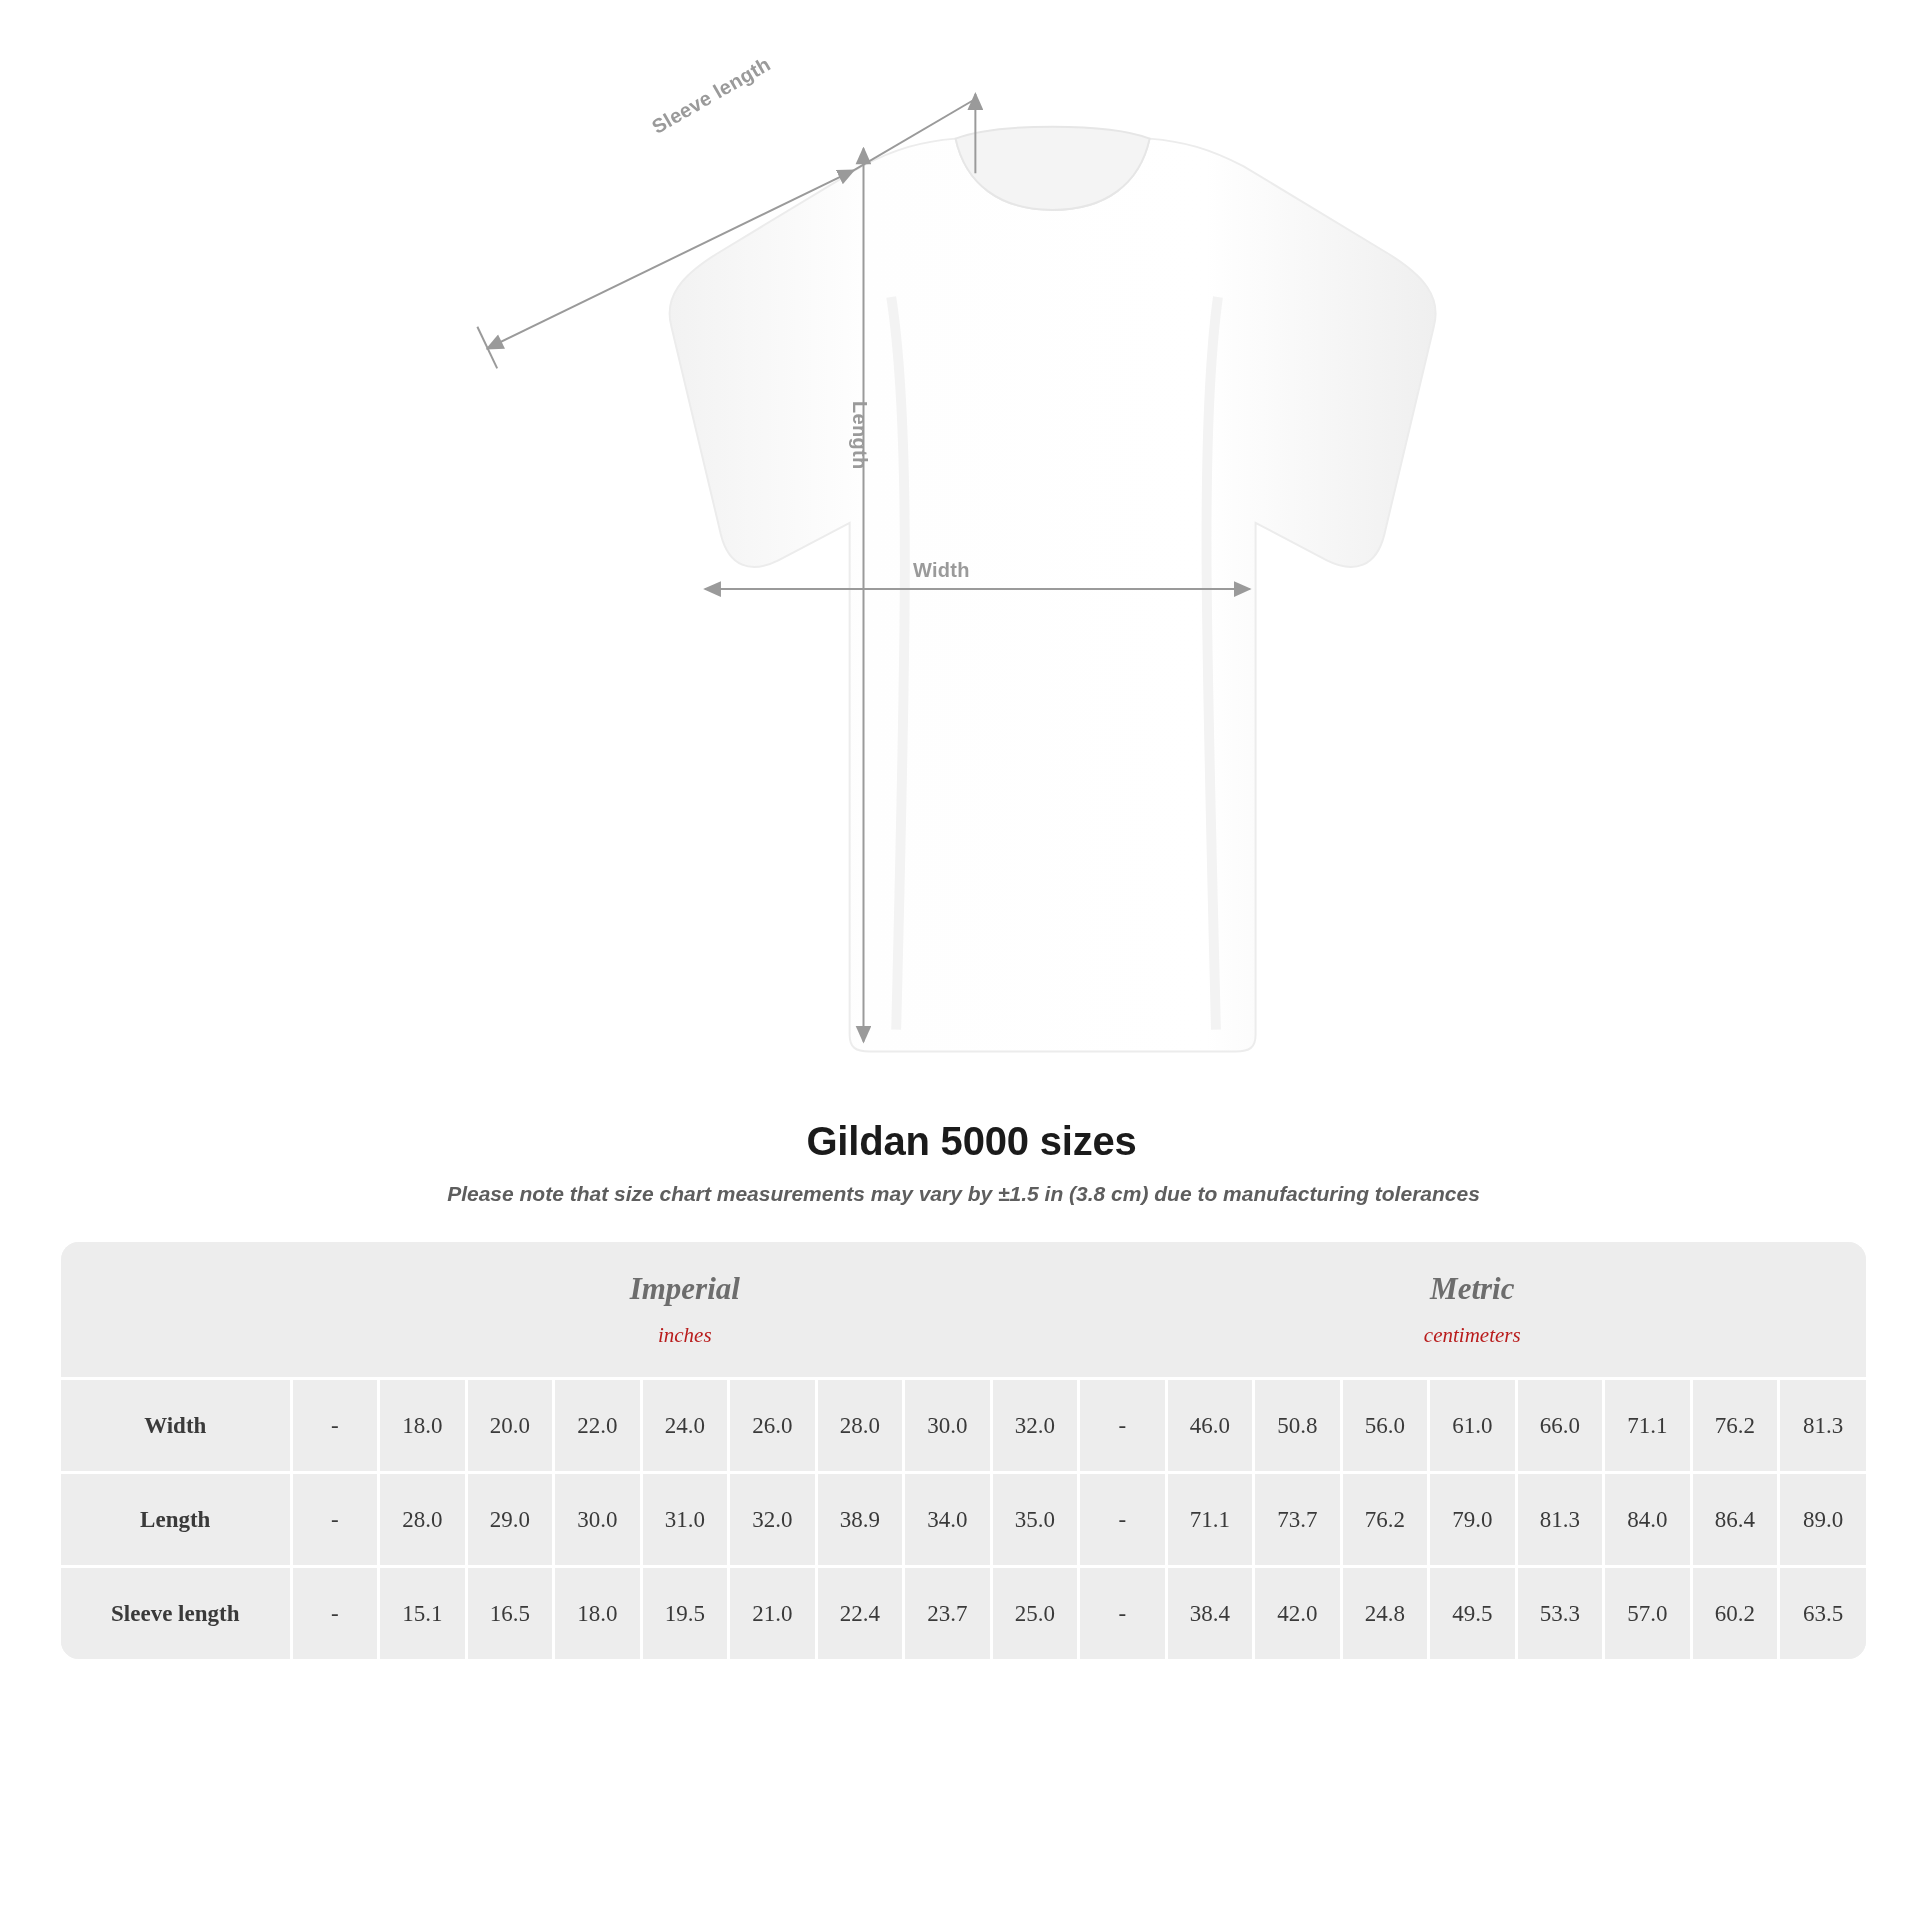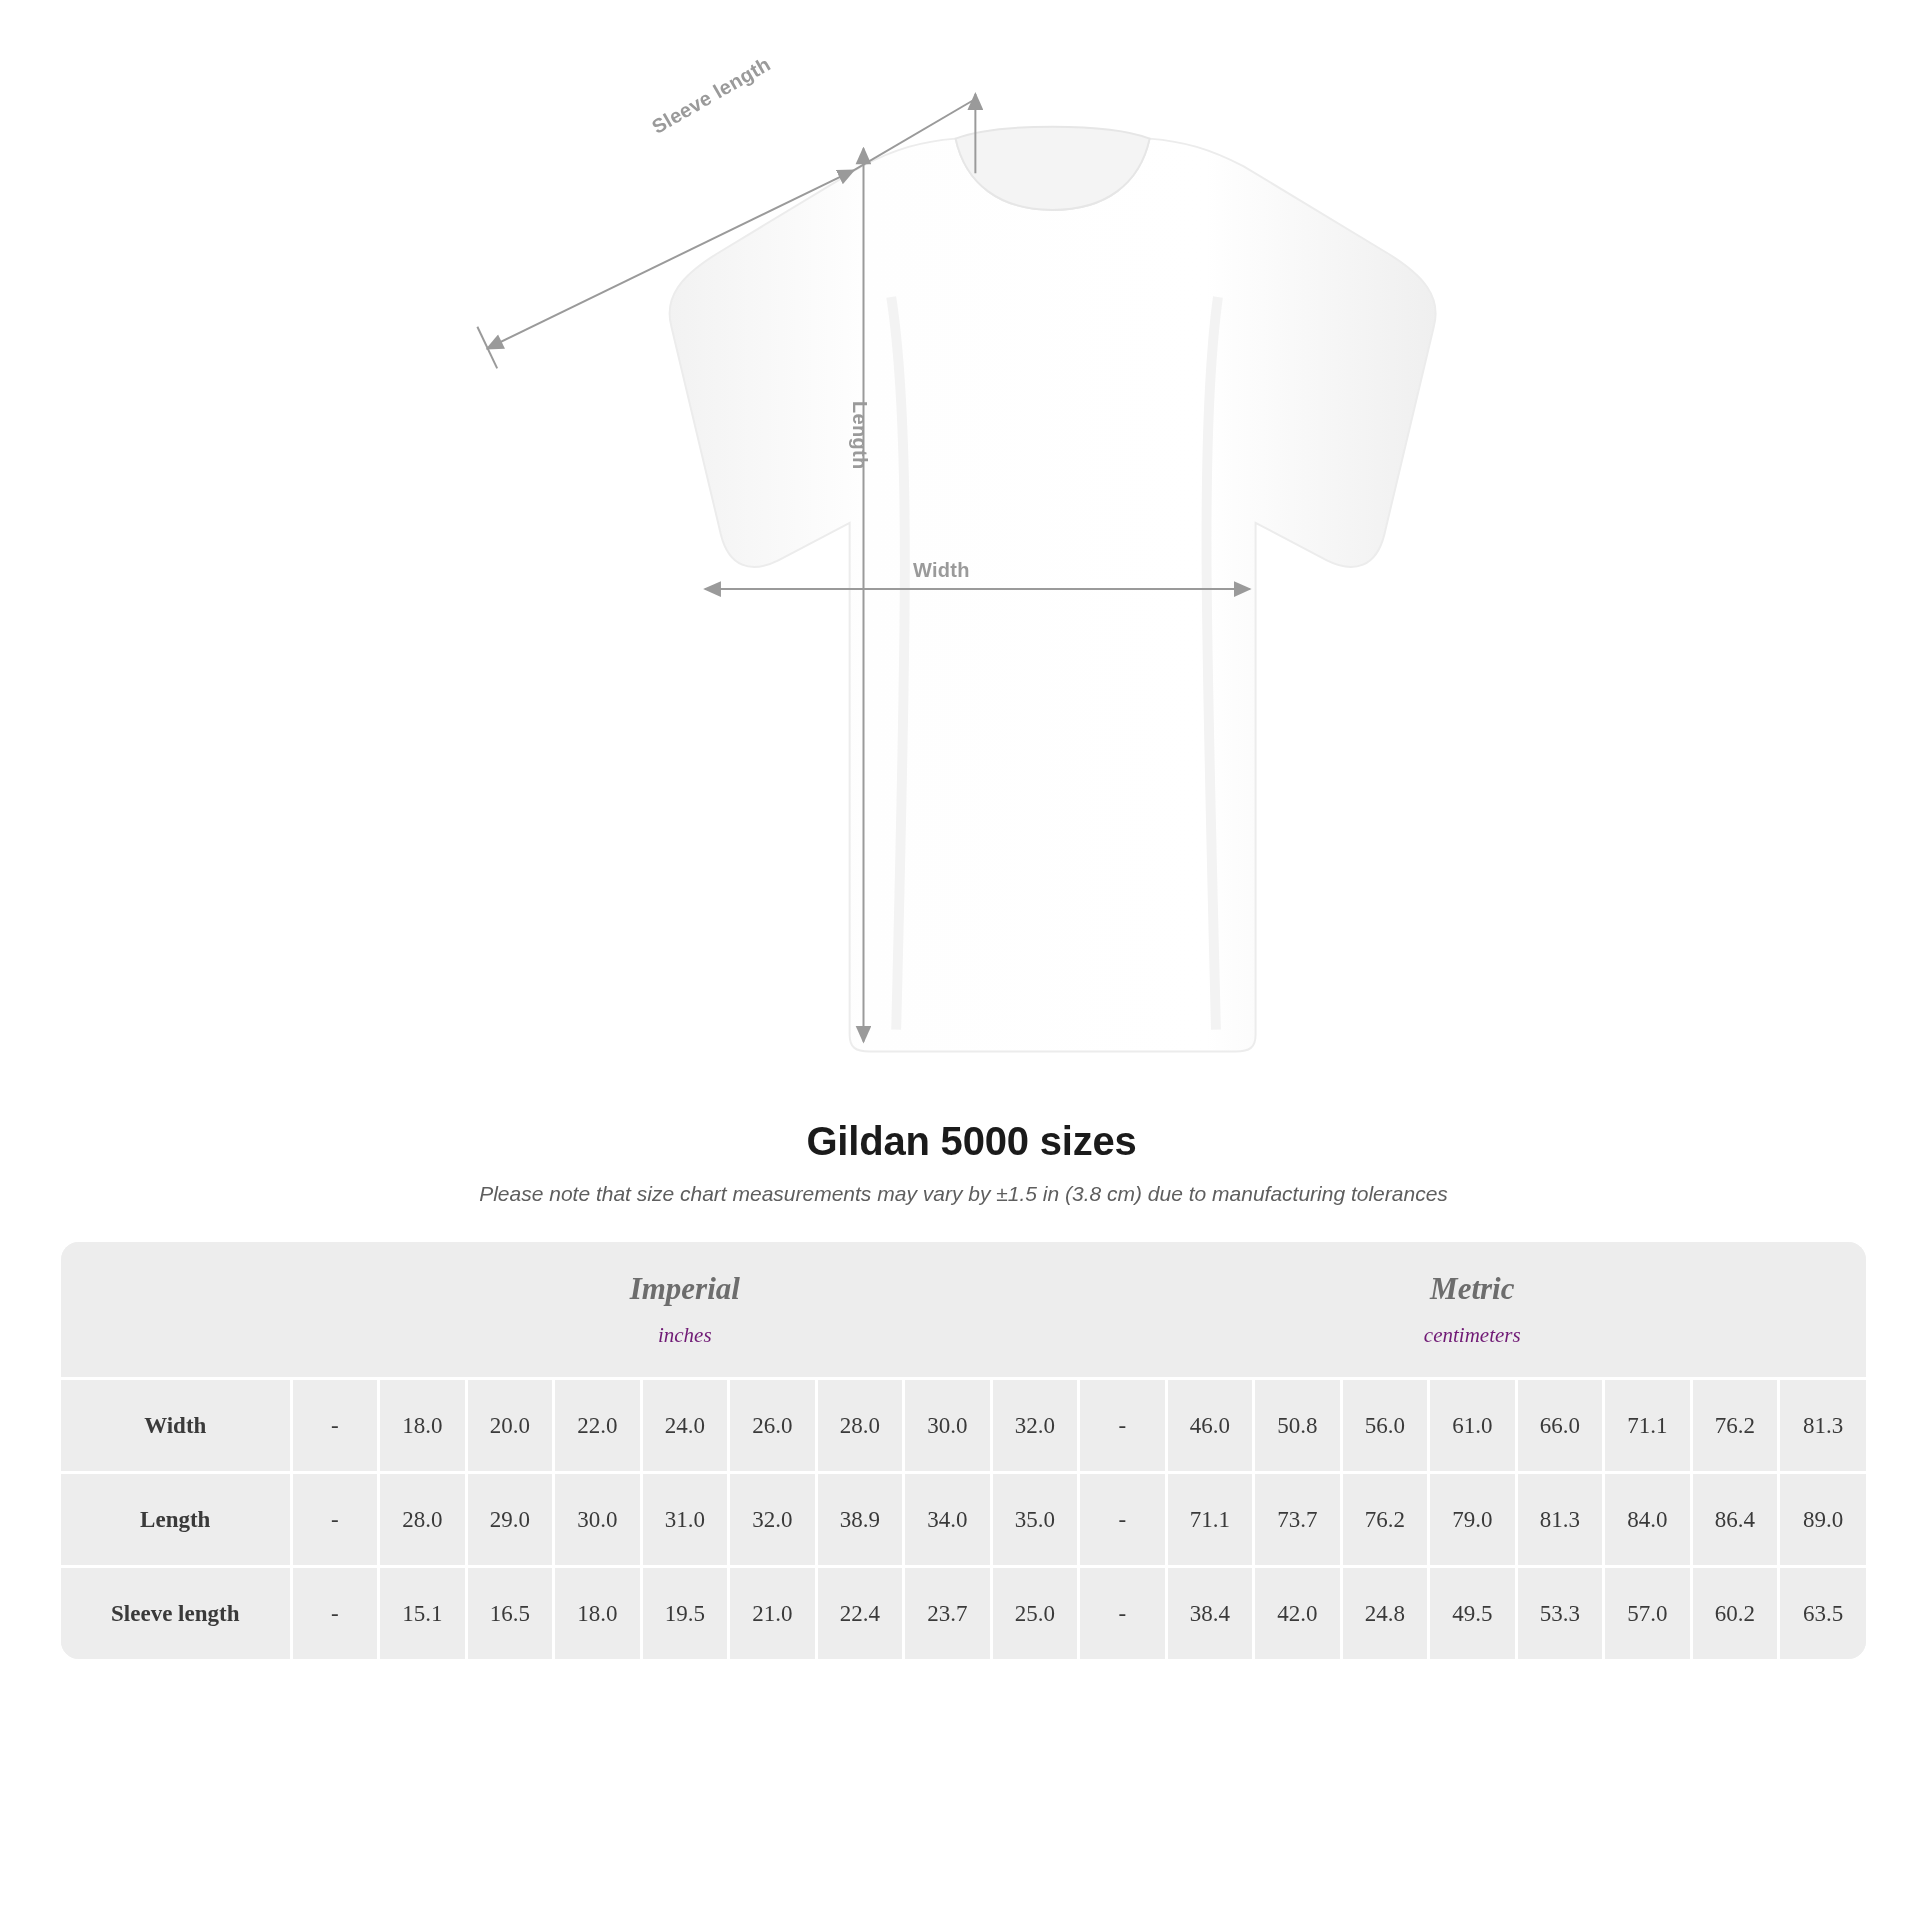--- a/index.html
+++ b/index.html
@@ -68,20 +68,21 @@
     color: #1b1b1b;
     margin: 0;
     letter-spacing: -0.2px;
     padding-left: 16px;
   }
   .chart-note {
     font-size: 21px;
     font-style: italic;
     color: #5e5e5e;
     margin-top: 18px;
+    font-weight: bold;
   }
 
   
   .table-wrap {
     margin: 36px 61px 0 61px;
     border-radius: 18px;
     overflow: hidden;
     background: #ededed;
     font-family: Liberation Serif, serif;
   }
@@ -108,21 +109,21 @@
   .unit-name {
     font-size: 31px;
     font-style: italic;
     font-weight: bold;
     color: #6d6d6d;
     line-height: 1.15;
   }
   .unit-sub {
     font-size: 21px;
     font-style: italic;
-    color: #701a75;
+    color: #b91c1c;
     margin-top: 16px;
   }
 
   
   .size-row td {
     height: 95px;
     background: #ededed;
     font-weight: bold;
     font-size: 24px;
     color: #4a4a4a;

